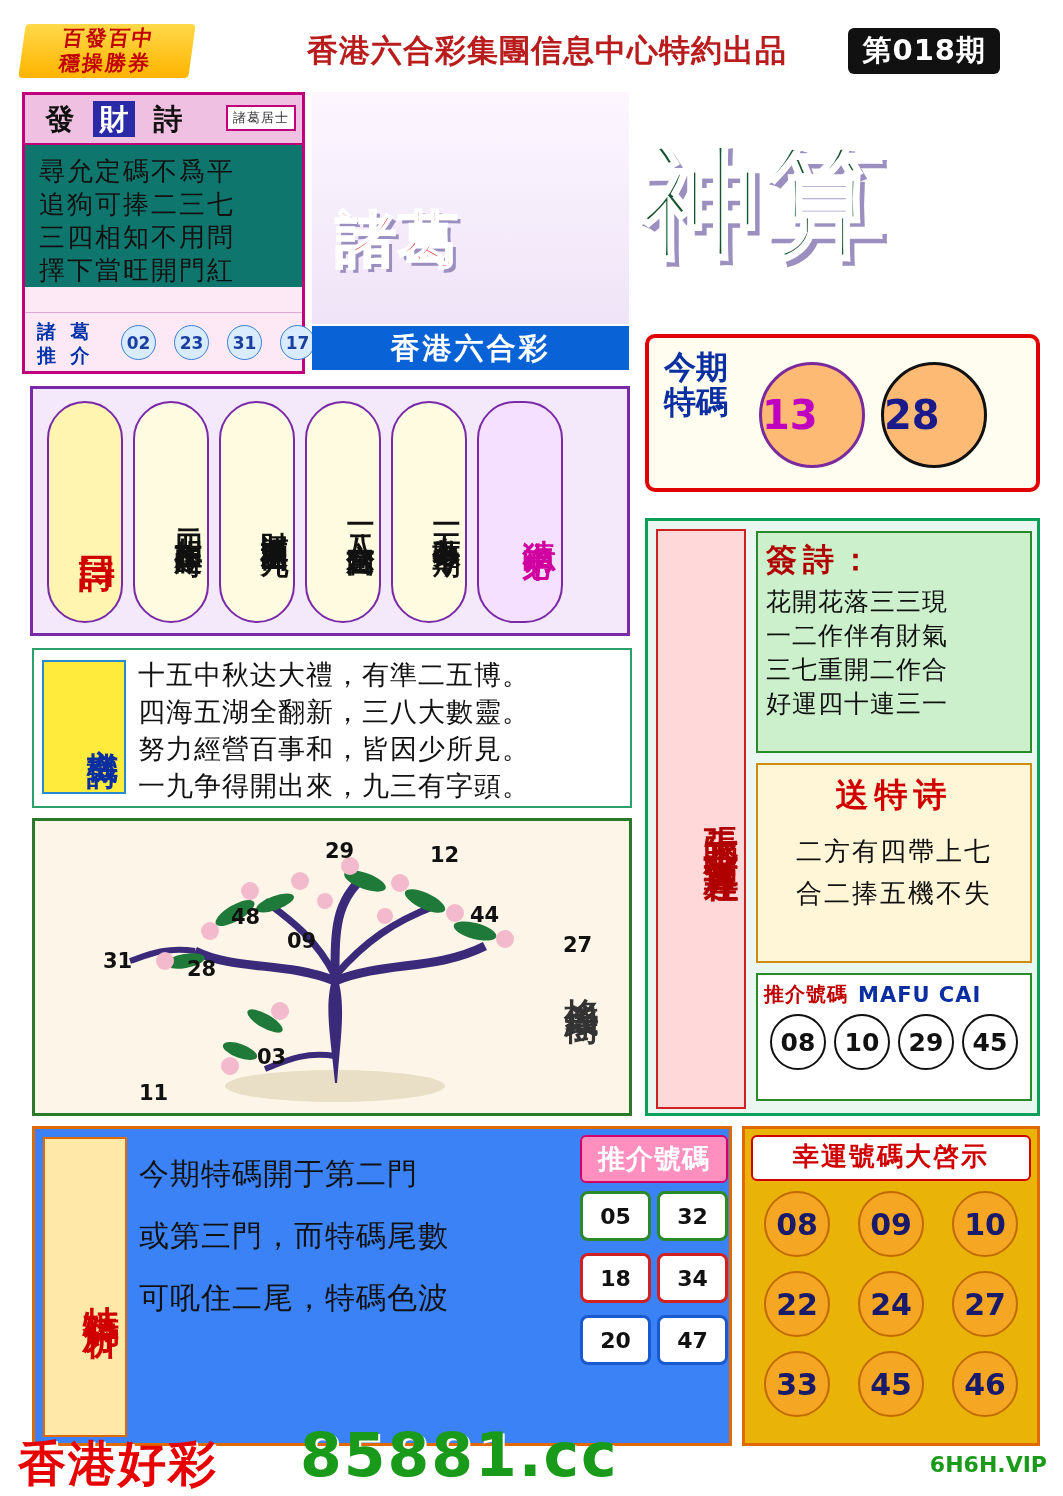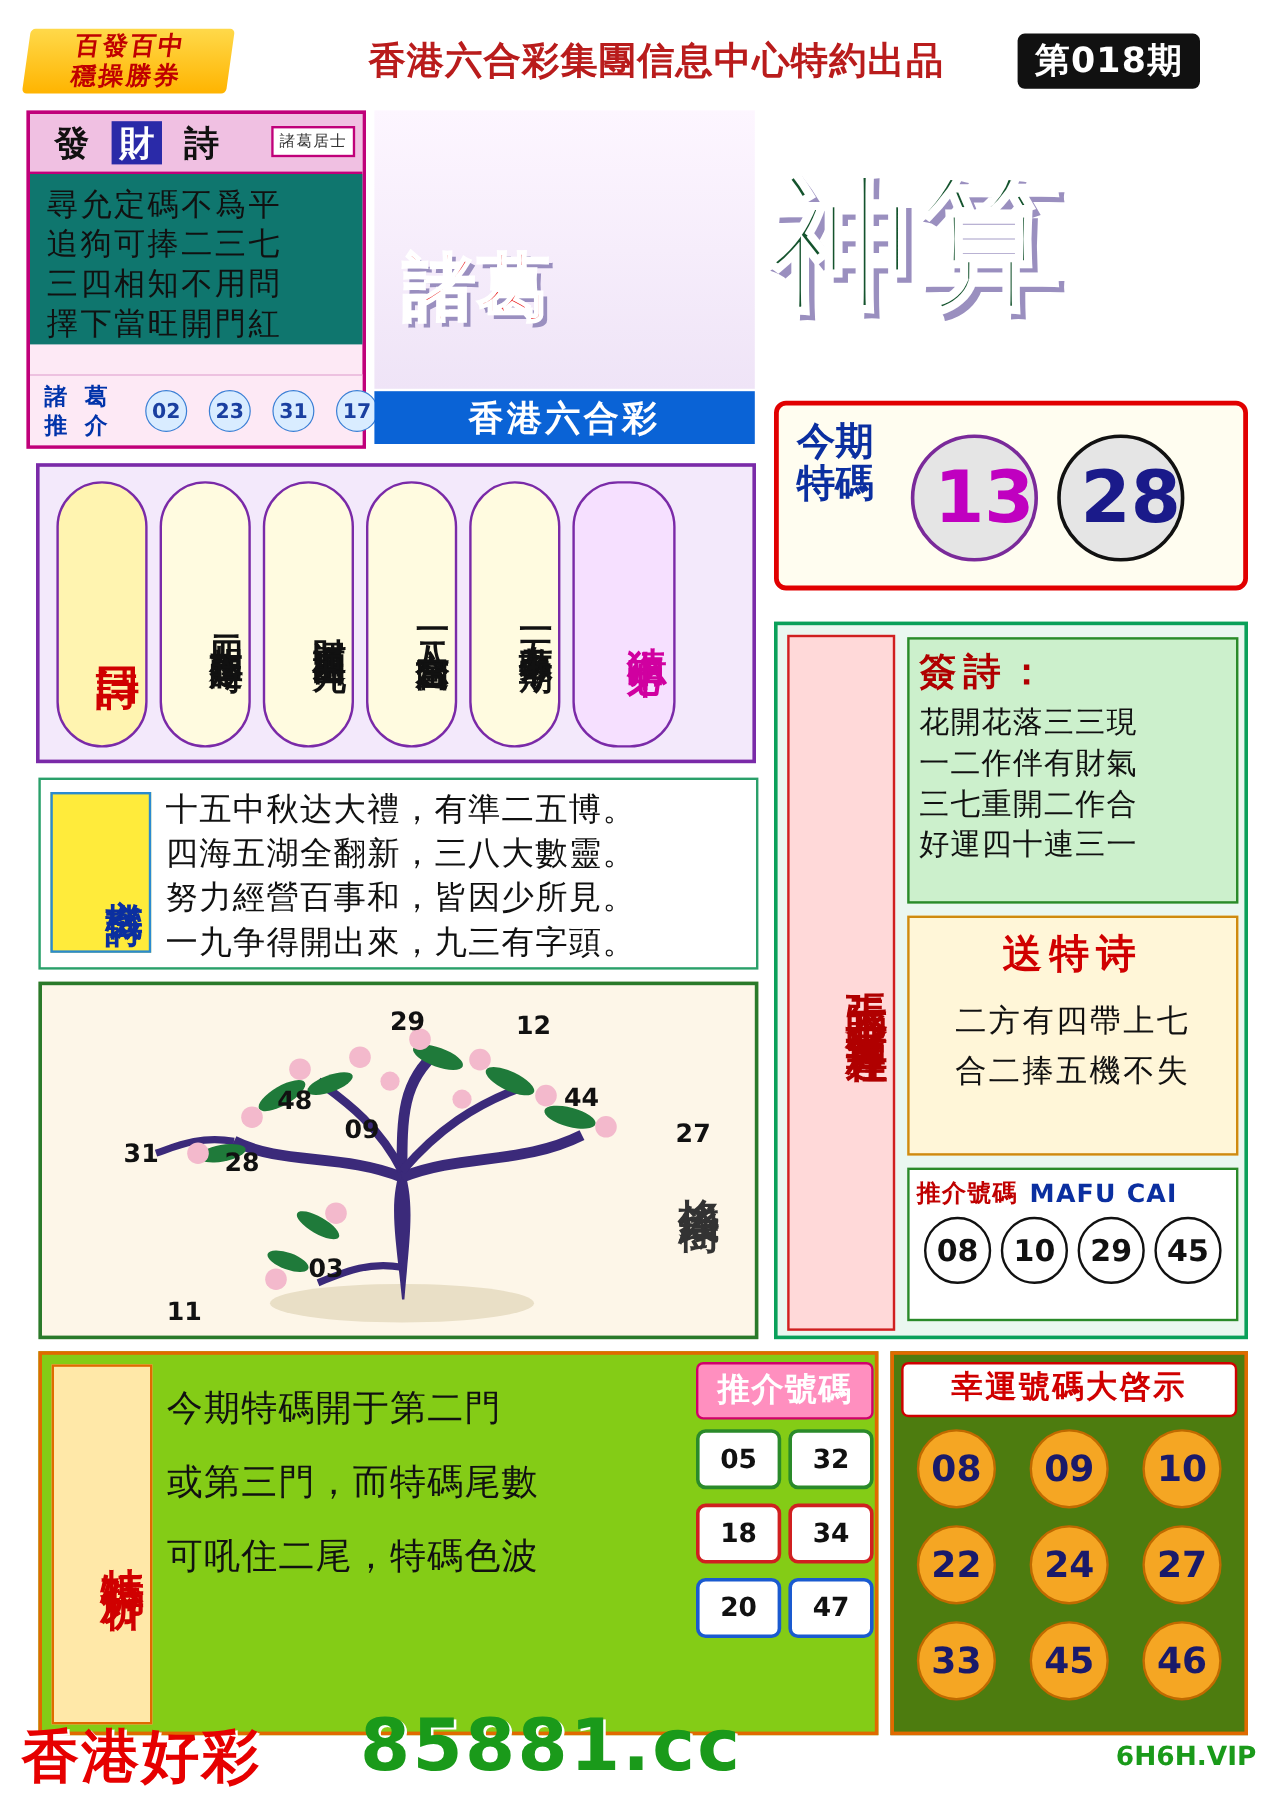--- a/index.html
+++ b/index.html
@@ -95,22 +95,22 @@
   .today{
     position:absolute;left:645px;top:334px;width:395px;height:158px;
     border:4px solid #e10000;border-radius:10px;background:#fffdf0;box-sizing:border-box;
   }
   .today .lbl{
     position:absolute;left:14px;top:12px;width:66px;
     font-size:32px;font-weight:bold;color:#0b2fa0;line-height:35px;text-align:center;
   }
   .today .ball{
     position:absolute;top:24px;width:100px;height:100px;border-radius:50%;
-    border:3px solid #111;background:#e5e5e5;
-    font-size:60px;font-weight:bold;color:#111;text-align:right;line-height:100px;
+    border:3px solid #111;background:#fdba74;
+    font-size:40px;font-weight:bold;color:#111;text-align:left;line-height:100px;
   }
   .today .b1{left:110px;color:#c000c0;border-color:#7a2a9a;}
   .today .b2{left:232px;color:#1a1a8a;border-color:#111;}
 
   
   .caps{
     position:absolute;left:30px;top:386px;width:600px;height:250px;
     border:3px solid #7a2aa8;background:#f3e9fb;box-sizing:border-box;
   }
   .cap{
@@ -185,21 +185,21 @@
   .tuijian .h .en{font-size:21px;font-weight:bold;color:#0b2fa0;letter-spacing:1px;}
   .tuijian .balls{display:flex;gap:8px;justify-content:center;}
   .tuijian .balls span{
     width:52px;height:52px;border-radius:50%;border:2px solid #111;background:#fff;
     font-size:25px;font-weight:bold;color:#111;display:flex;align-items:center;justify-content:center;
   }
 
   
   .analysis{
     position:absolute;left:32px;top:1126px;width:700px;height:320px;
-    border:3px solid #e06a00;background:#84cc16;box-sizing:border-box;
+    border:3px solid #e06a00;background:#3b82f6;box-sizing:border-box;
   }
   .analysis .tag{
     position:absolute;left:8px;top:8px;width:84px;height:300px;background:#ffe8a8;
     border:2px solid #e06a00;box-sizing:border-box;
     writing-mode:vertical-rl;text-orientation:upright;text-align:center;
     font-size:36px;font-weight:bold;color:#d00000;padding-top:4px;letter-spacing:6px;
   }
   .analysis .body{position:absolute;left:104px;top:14px;width:430px;}
   .analysis .body div{font-size:30px;line-height:62px;color:#111;letter-spacing:1px;}
   .an-right{
@@ -214,21 +214,21 @@
   .an-right .grid span{
     height:44px;border-radius:8px;display:flex;align-items:center;justify-content:center;
     font-size:22px;font-weight:bold;color:#111;background:#fff;border:3px solid #2a8a2a;
   }
   .an-right .grid span.r{border-color:#d02020;}
   .an-right .grid span.b{border-color:#1a5ad0;}
 
   
   .lucky{
     position:absolute;left:742px;top:1126px;width:298px;height:320px;
-    border:3px solid #e06a00;background:#4d7c0f;box-sizing:border-box;
+    border:3px solid #e06a00;background:#eab308;box-sizing:border-box;
   }
   .lucky .h{
     margin:6px;height:42px;background:#fff;border:2px solid #d00000;border-radius:6px;
     color:#d00000;font-size:26px;font-weight:bold;text-align:center;line-height:38px;letter-spacing:2px;
   }
   .lucky .grid{
     margin:10px 8px;display:grid;grid-template-columns:repeat(3,1fr);gap:14px 6px;
   }
   .lucky .grid span{
     height:62px;width:62px;margin:0 auto;border-radius:50%;background:#f5a623;border:2px solid #c06a00;

